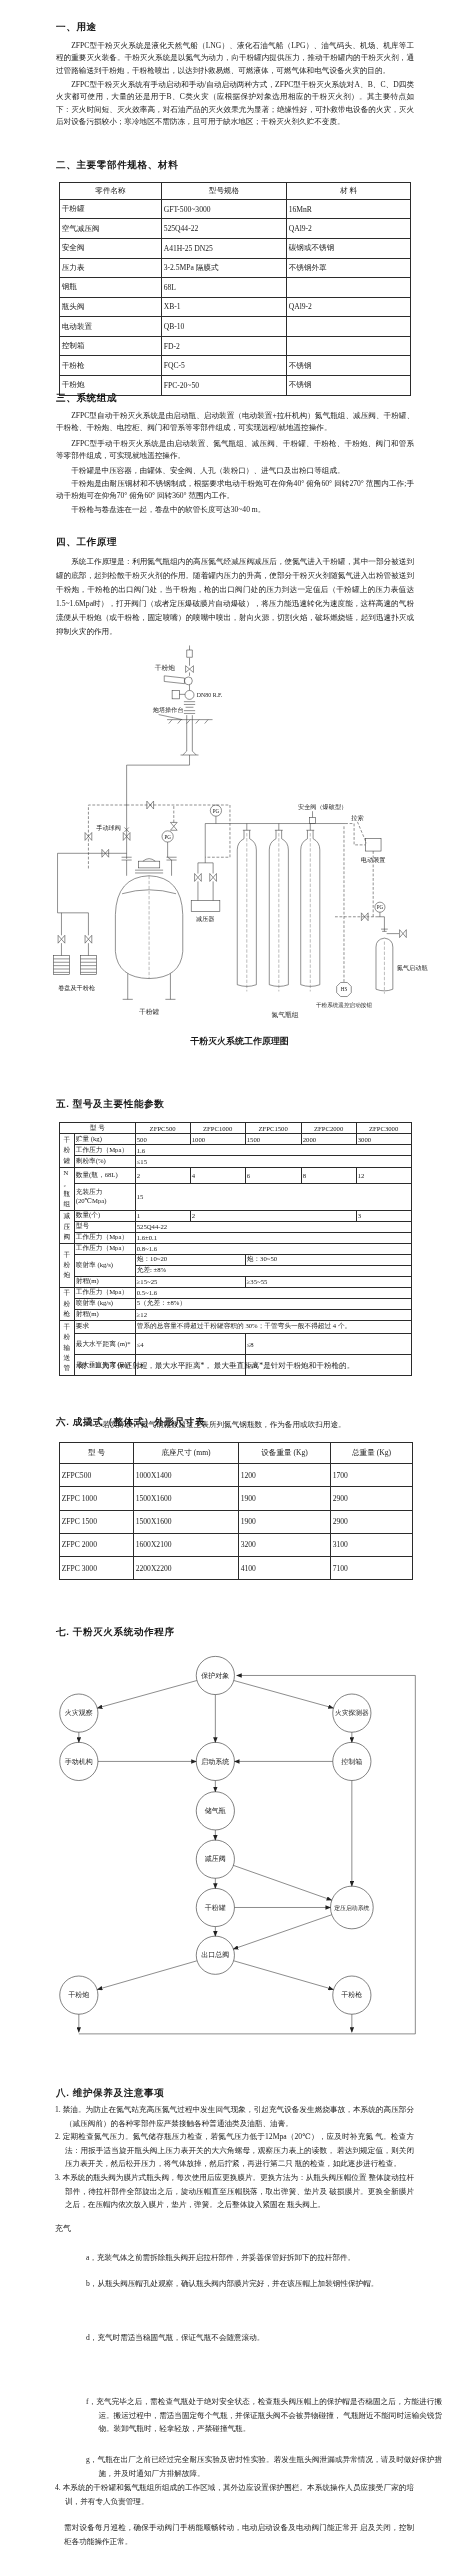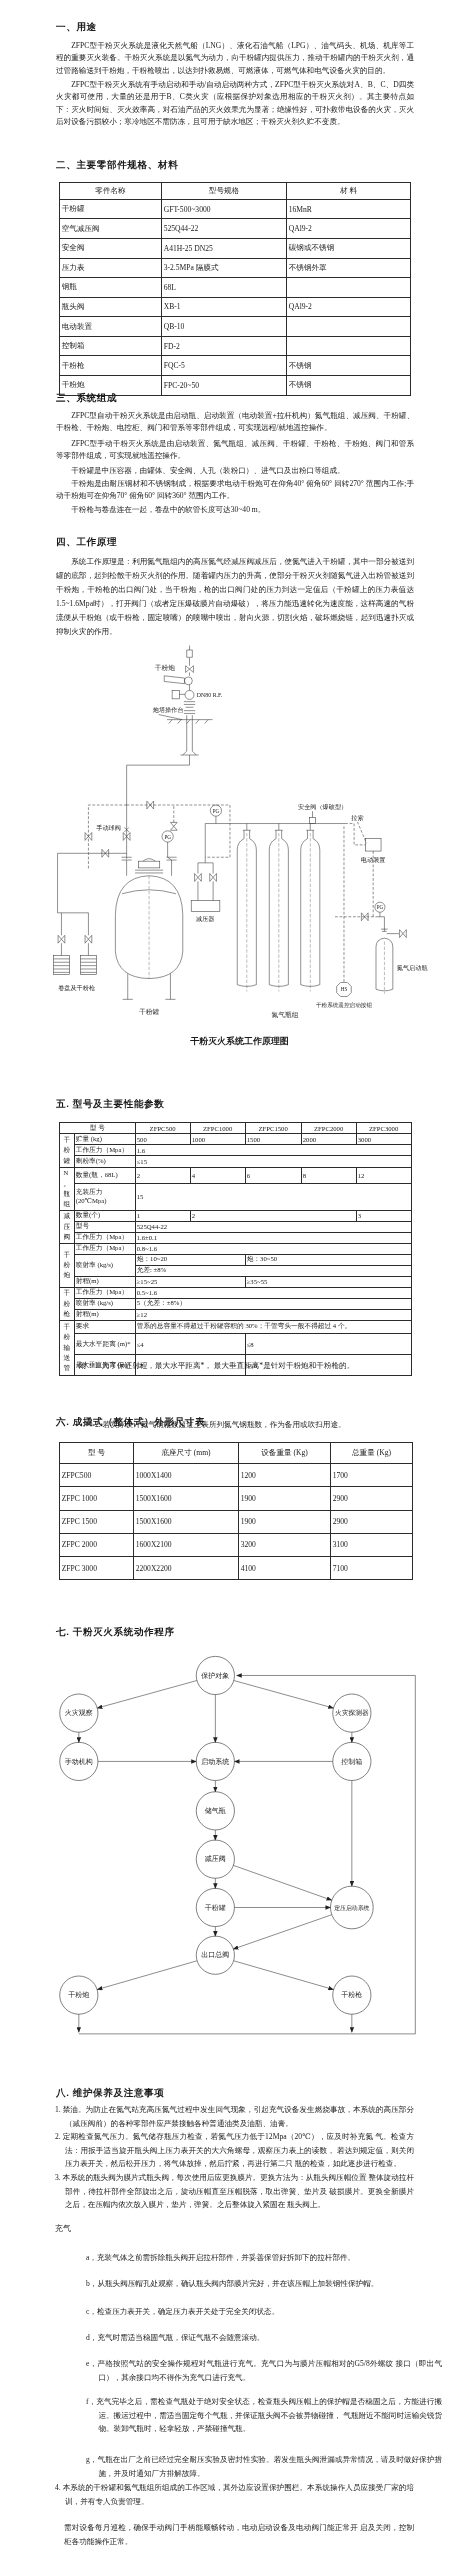--- a/index.html
+++ b/index.html
@@ -474,22 +474,20 @@
     <text x="532" y="618" font-size="12.5" text-anchor="middle">干粉枪</text>
   </svg>
 
   <h2 class="hd" style="top:2087px">八. 维护保养及注意事项</h2>
   <p class="s8i" style="top:2103px"><span>1.</span> <span>禁油。为防止在氮气站充高压氮气过程中发生回气现象，引起充气设备发生燃烧事故，本系统的高压部分（减压阀前）的各种零部件应严禁接触各种普通油类及油脂、油膏。</span></p>
   <p class="s8i" style="top:2130px"><span>2.</span> <span>定期检查氮气压力。氮气储存瓶压力检查，若氮气压力低于12Mpa（20℃），应及时补充氮 气。检查方法：用扳手适当旋开瓶头阀上压力表开关的大六角螺母，观察压力表上的读数， 若达到规定值，则关闭压力表开关，然后松开压力，将气体放掉，然后拧紧，再进行第二只 瓶的检查，如此逐步进行检查。</span></p>
   <p class="s8i" style="top:2171px"><span>3.</span> <span>本系统的瓶头阀为膜片式瓶头阀，每次使用后应更换膜片。更换方法为：从瓶头阀压帽位置  整体旋动拉杆部件，待拉杆部件全部旋出之后，旋动压帽直至压帽脱落，取出弹簧、垫片及  破损膜片。更换全新膜片之后，在压帽内依次放入膜片，垫片，弹簧。之后整体旋入紧固在  瓶头阀上。</span></p>
   <p class="sub" style="top:2223px">充气</p>
   <p class="s8l" style="top:2239px"><span>a，</span><span>充装气体之前需拆除瓶头阀开启拉杆部件，并妥善保管好拆卸下的拉杆部件。</span></p>
   <p class="s8l" style="top:2265px"><span>b，</span><span>从瓶头阀压帽孔处观察，确认瓶头阀内部膜片完好，并在该压帽上加装钢性保护帽。</span></p>
-  <p class="s8l" style="top:2293px"><span>c，</span><span>检查压力表开关，确定压力表开关处于完全关闭状态。</span></p>
   <p class="s8l" style="top:2319px"><span>d，</span><span>充气时需适当稳固气瓶，保证气瓶不会随意滚动。</span></p>
-  <p class="s8l" style="top:2345px"><span>e，</span><span>严格按照气站的安全操作规程对气瓶进行充气。充气口为与膜片压帽相对的G5/8外螺纹   接口（即出气口），其余接口均不得作为充气口进行充气。</span></p>
   <p class="s8l" style="top:2383px"><span>f，</span><span>充气完毕之后，需检查气瓶处于绝对安全状态，检查瓶头阀压帽上的保护帽是否稳固之后，方能进行搬运。搬运过程中，需适当固定每个气瓶，并保证瓶头阀不会被异物碰撞，   气瓶附近不能同时运输尖锐货物。装卸气瓶时，轻拿轻放，严禁碰撞气瓶。</span></p>
   <p class="s8l" style="top:2441px"><span>g，</span><span>气瓶在出厂之前已经过完全耐压实验及密封性实验。若发生瓶头阀泄漏或异常情况，请及时做好保护措施，并及时通知厂方排解故障。</span></p>
   <p class="s8i" style="top:2481px"><span>4.</span> <span>本系统的干粉罐和氮气瓶组所组成的工作区域，其外边应设置保护围栏。本系统操作人员应接受厂家的培训，并有专人负责管理。</span></p>
   <p class="body" style="left:64px;top:2521px;width:350px;line-height:13.5px">需对设备每月巡检，确保手动阀门手柄能顺畅转动，电动启动设备及电动阀门能正常开 启及关闭，控制柜各功能操作正常。</p>
 
 </div>
 
 
 </body></html>

